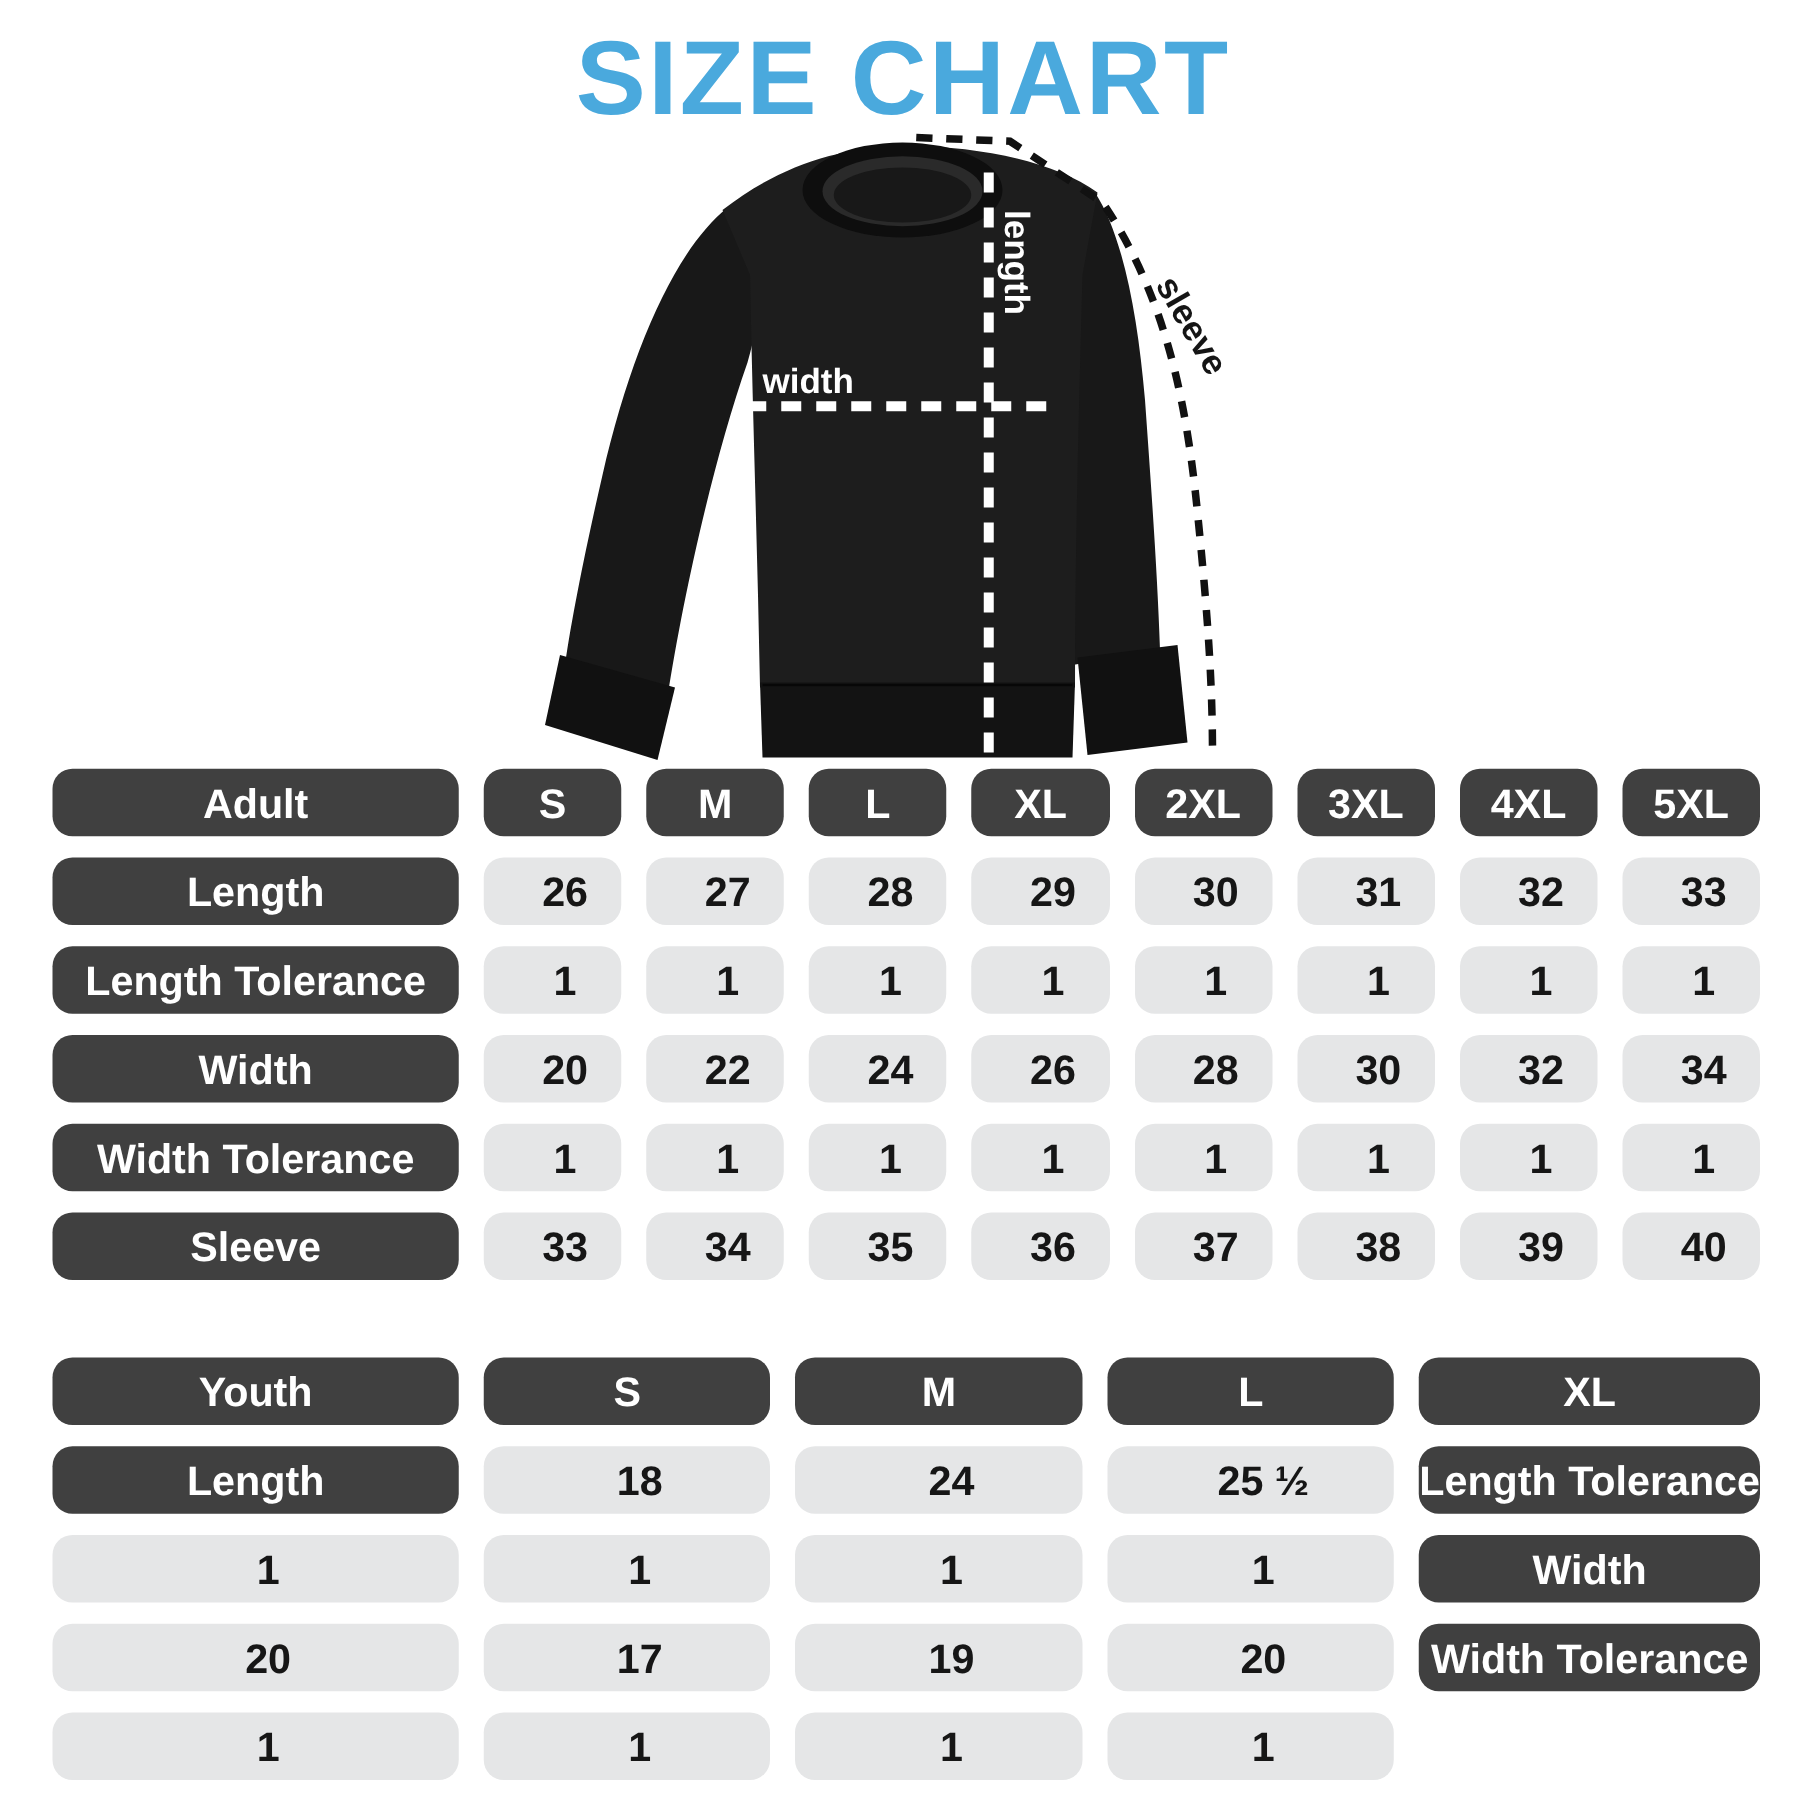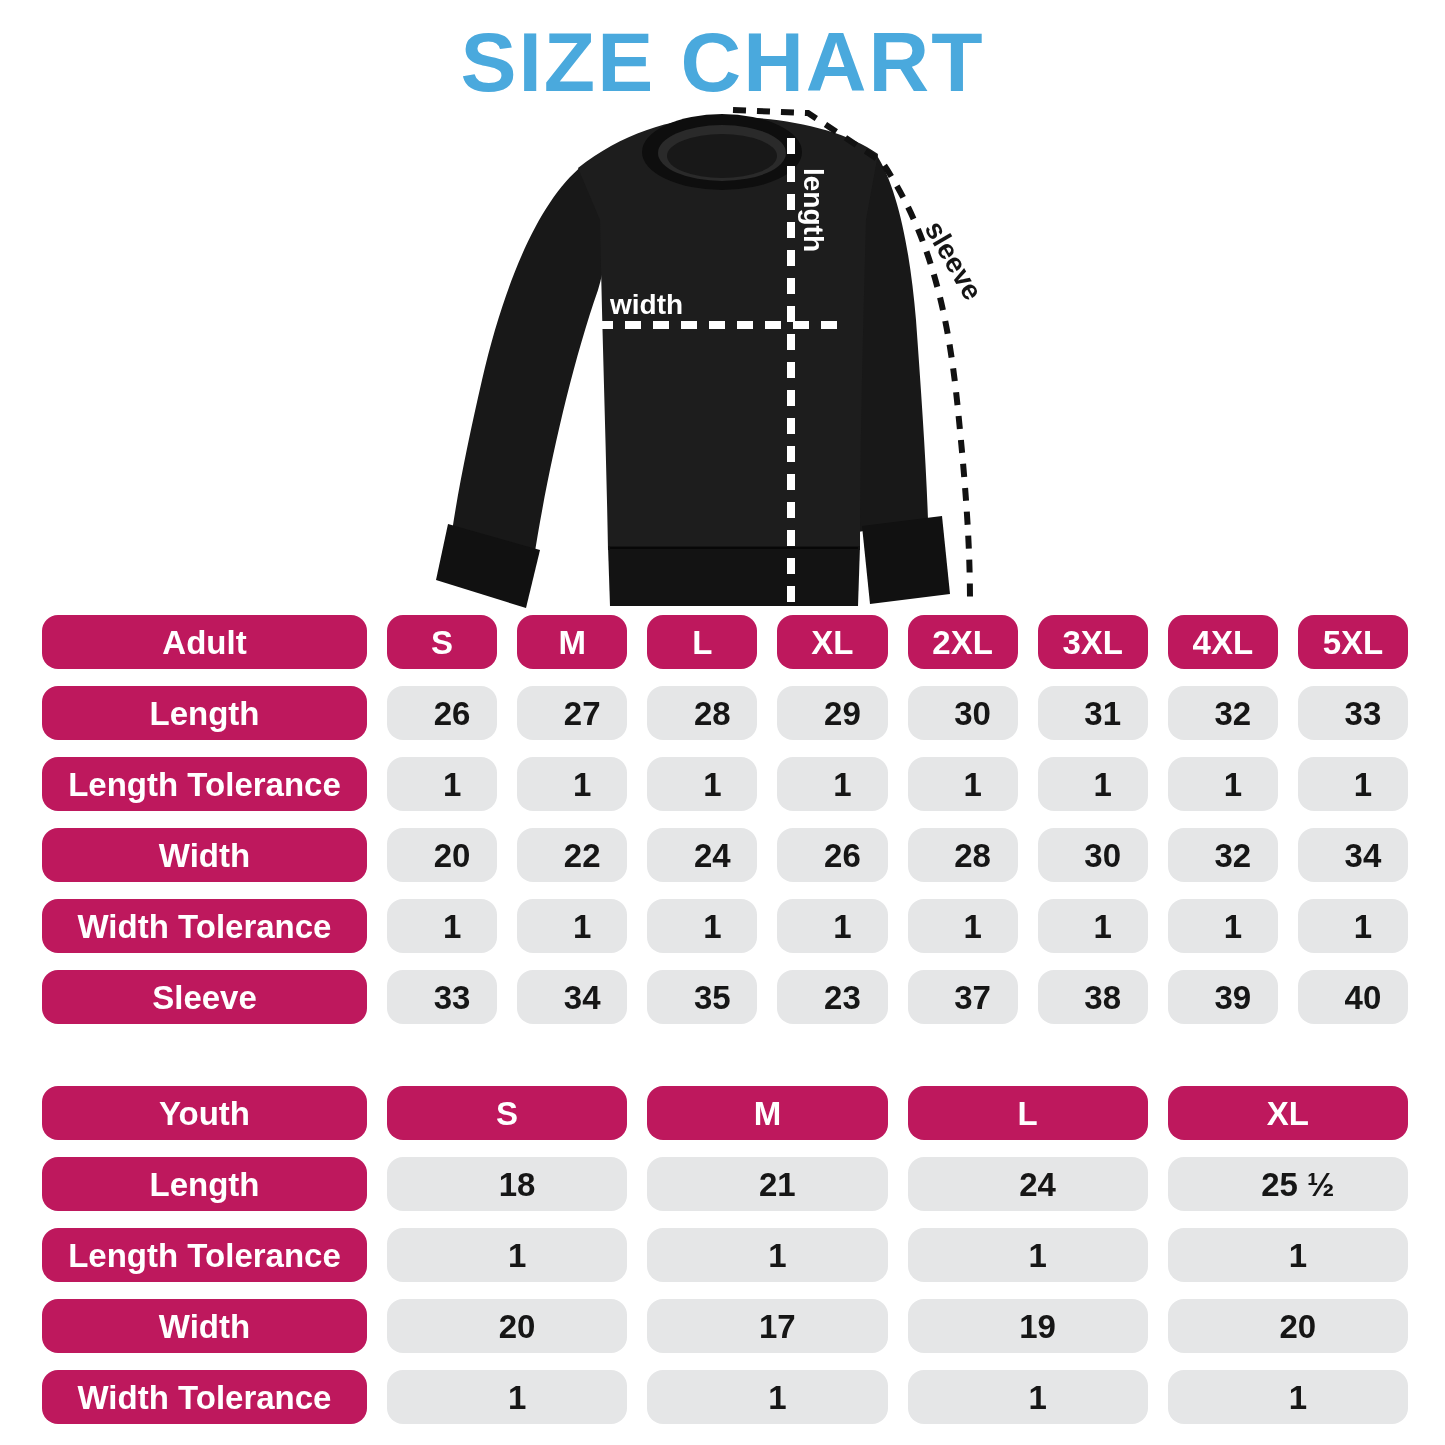--- a/index.html
+++ b/index.html
@@ -47,21 +47,21 @@
     border-radius:16px;
     display:flex;
     align-items:center;
     justify-content:center;
     font-weight:700;
     font-size:33px;
     line-height:1;
     white-space:nowrap;
   }
   .cell.blue{
-    background:#be185d;
+    background:#404040;
     color:#ffffff;
   }
   .cell.gray{
     background:#e5e6e7;
     color:#161616;
     padding-left:20px;
   }
   svg text{
     font-family:"Liberation Sans", sans-serif;
     font-weight:700;
@@ -151,36 +151,35 @@
       <div class="cell gray">1</div>
       <div class="cell gray">1</div>
       <div class="cell gray">1</div>
       <div class="cell gray">1</div>
       <div class="cell gray">1</div>
       <div class="cell gray">1</div>
       <div class="cell blue">Sleeve</div>
       <div class="cell gray">33</div>
       <div class="cell gray">34</div>
       <div class="cell gray">35</div>
-      <div class="cell gray">23</div>
+      <div class="cell gray">36</div>
       <div class="cell gray">37</div>
       <div class="cell gray">38</div>
       <div class="cell gray">39</div>
       <div class="cell gray">40</div>
     </div>
 
   <div class="size-table" id="youth-table">
       <div class="cell blue">Youth</div>
       <div class="cell blue">S</div>
       <div class="cell blue">M</div>
       <div class="cell blue">L</div>
       <div class="cell blue">XL</div>
       <div class="cell blue">Length</div>
       <div class="cell gray">18</div>
-      <div class="cell gray">21</div>
       <div class="cell gray">24</div>
       <div class="cell gray">25 ½</div>
       <div class="cell blue">Length Tolerance</div>
       <div class="cell gray">1</div>
       <div class="cell gray">1</div>
       <div class="cell gray">1</div>
       <div class="cell gray">1</div>
       <div class="cell blue">Width</div>
       <div class="cell gray">20</div>
       <div class="cell gray">17</div>

